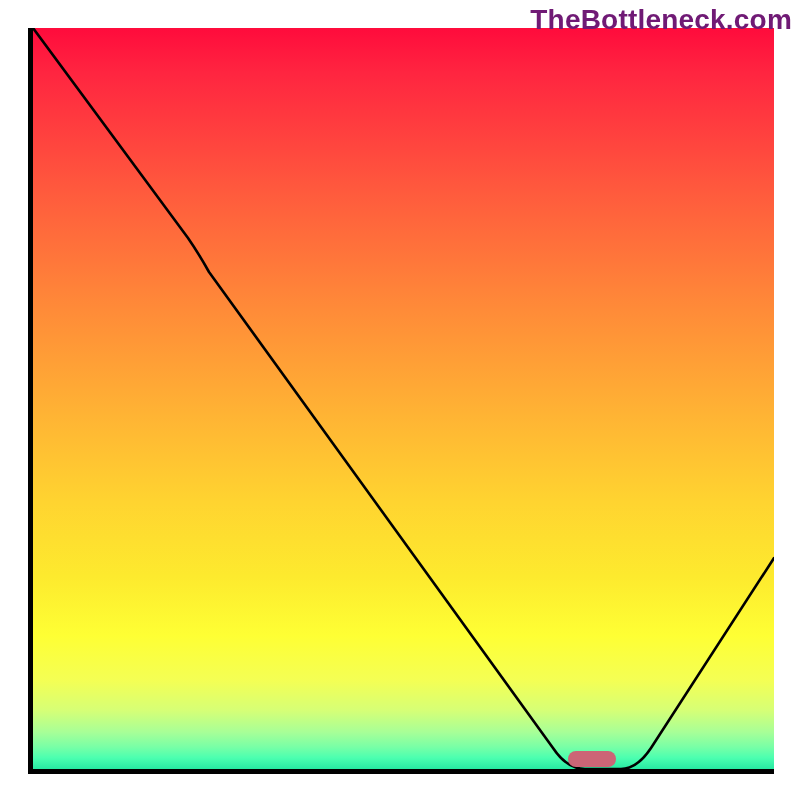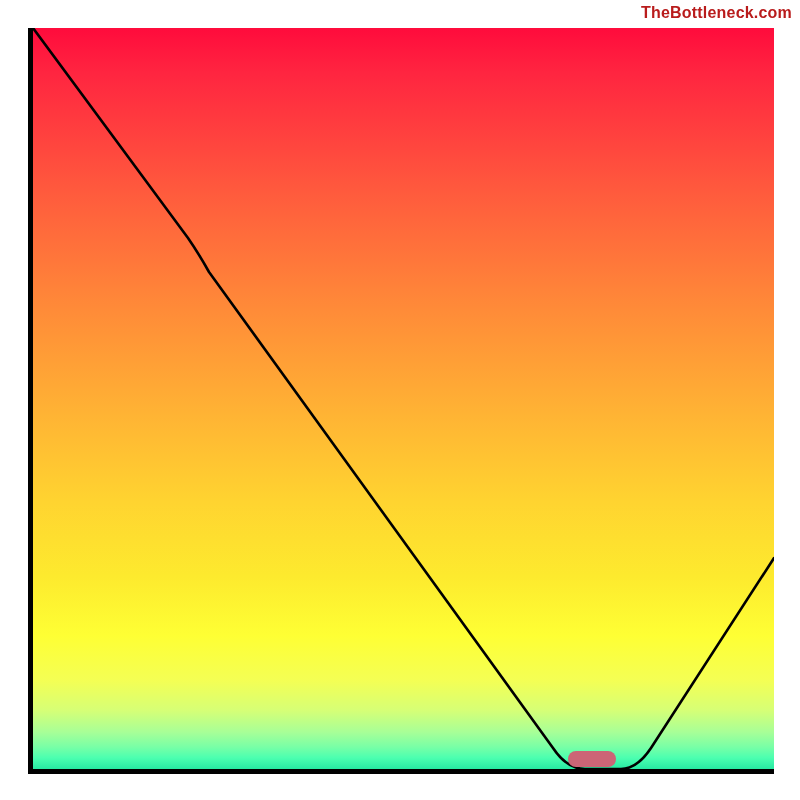--- a/index.html
+++ b/index.html
@@ -13,23 +13,23 @@
   }
   .canvas {
     position: relative;
     width: 800px;
     height: 800px;
   }
   .watermark {
     position: absolute;
     top: 4px;
     right: 8px;
-    font-size: 16px;
+    font-size: 28px;
     font-weight: 600;
-    color: #b91c1c;
+    color: #701a75;
     letter-spacing: 0.2px;
     z-index: 10;
   }
   .plot-area {
     position: absolute;
     left: 28px;
     top: 28px;
     width: 746px;
     height: 746px;
     border-left: 5px solid #000;

